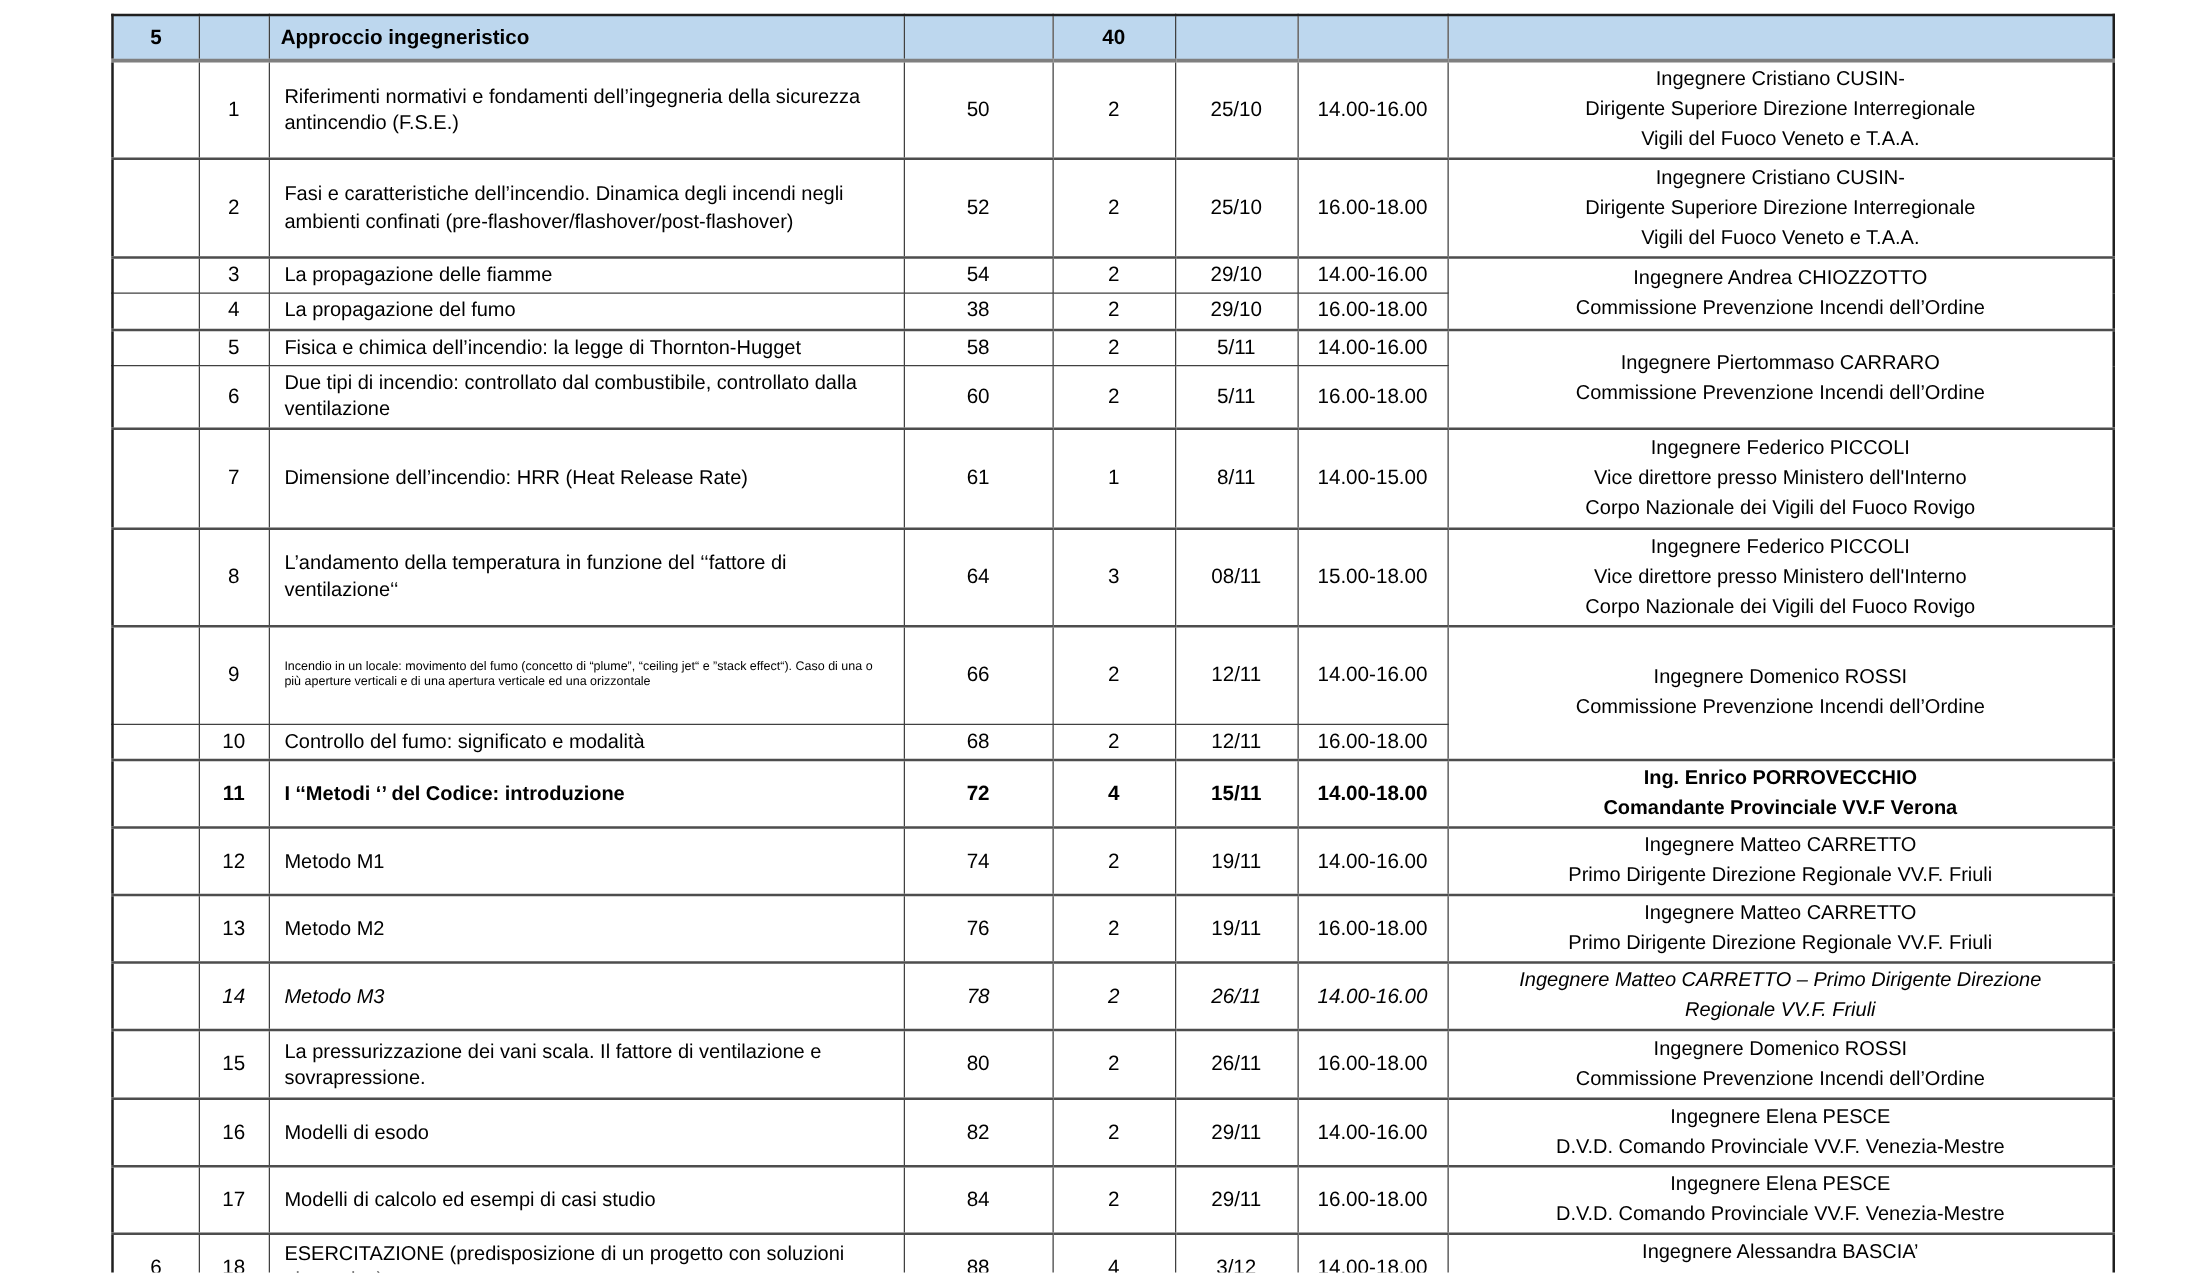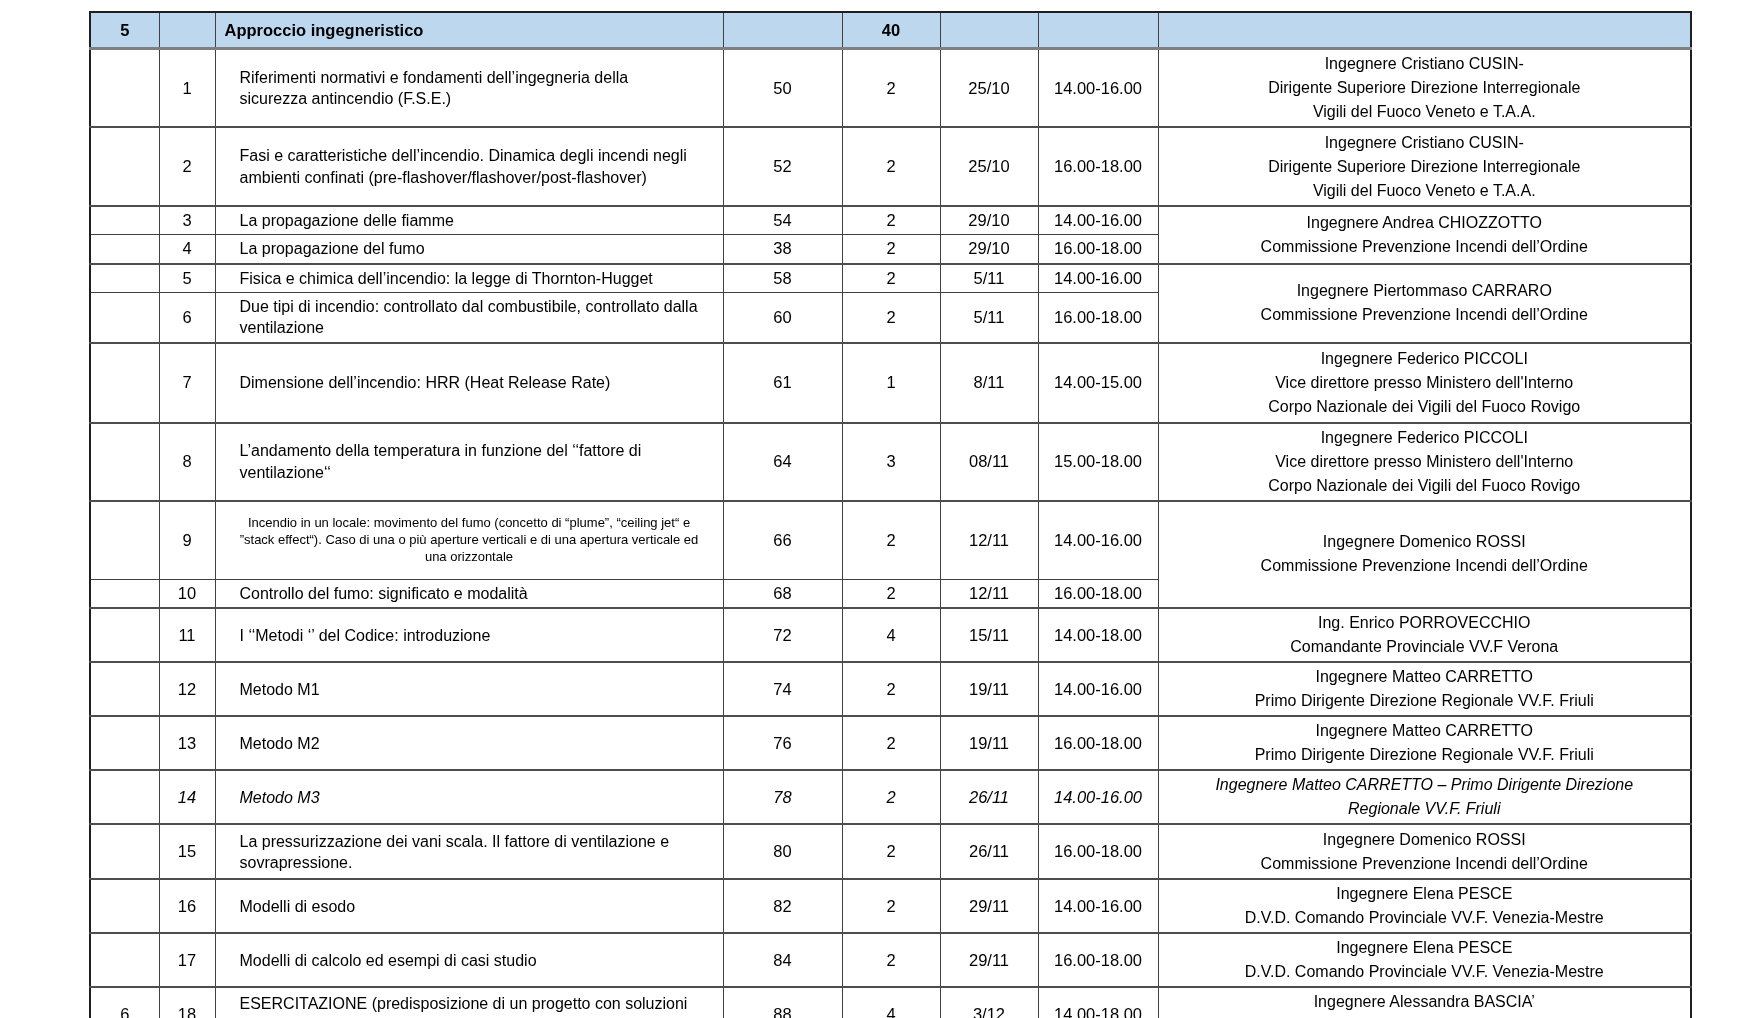--- a/index.html
+++ b/index.html
@@ -28,24 +28,24 @@
     border-bottom:3px solid #7f7f7f;
     font-size:16.5px;
     font-weight:bold;
     height:30px;
   }
   .sched thead th.title{ text-align:left; padding-left:9px;margin-top:48px; }
   tr.group > td{ border-top:2px solid #4d4d4d; }
   tr.cont  > td{ border-top:1px solid #595959; }
   td.topic{
     text-align:left;
-    padding:3px 24px;
+    padding:3px 12px;
     line-height:1.33;
   }
-  td.topic.compact{ font-size:13px; line-height:1.28;text-align:center; }
+  td.topic.compact{ font-size:10px; line-height:1.28; }
   td.instructor{ line-height:1.5; padding:2px 6px; }
   td.num{ font-size:16.5px; }
 </style>
 </head>
 <body>
 
 <div class="page">
   <table class="sched">
     <colgroup>
       <col style="width:69px">
@@ -185,21 +185,21 @@
         </tr>
         <tr class="cont" style="height: 26px;">
           <td class="num"></td>
           <td class="num">10</td>
           <td class="topic">Controllo del fumo: significato e modalità</td>
           <td class="num">68</td>
           <td class="num">2</td>
           <td class="num">12/11</td>
           <td class="num">16.00-18.00</td>
         </tr>
-        <tr class="group" style="height: 50px;">
+        <tr class="group" style="height: 50px; font-weight: bold;">
           <td class="num"></td>
           <td class="num">11</td>
           <td class="topic">I ‘‘Metodi ‘’ del Codice: introduzione</td>
           <td class="num">72</td>
           <td class="num">4</td>
           <td class="num">15/11</td>
           <td class="num">14.00-18.00</td>
           <td class="instructor">
             <div>Ing. Enrico PORROVECCHIO</div>
             <div>Comandante Provinciale VV.F Verona</div>

